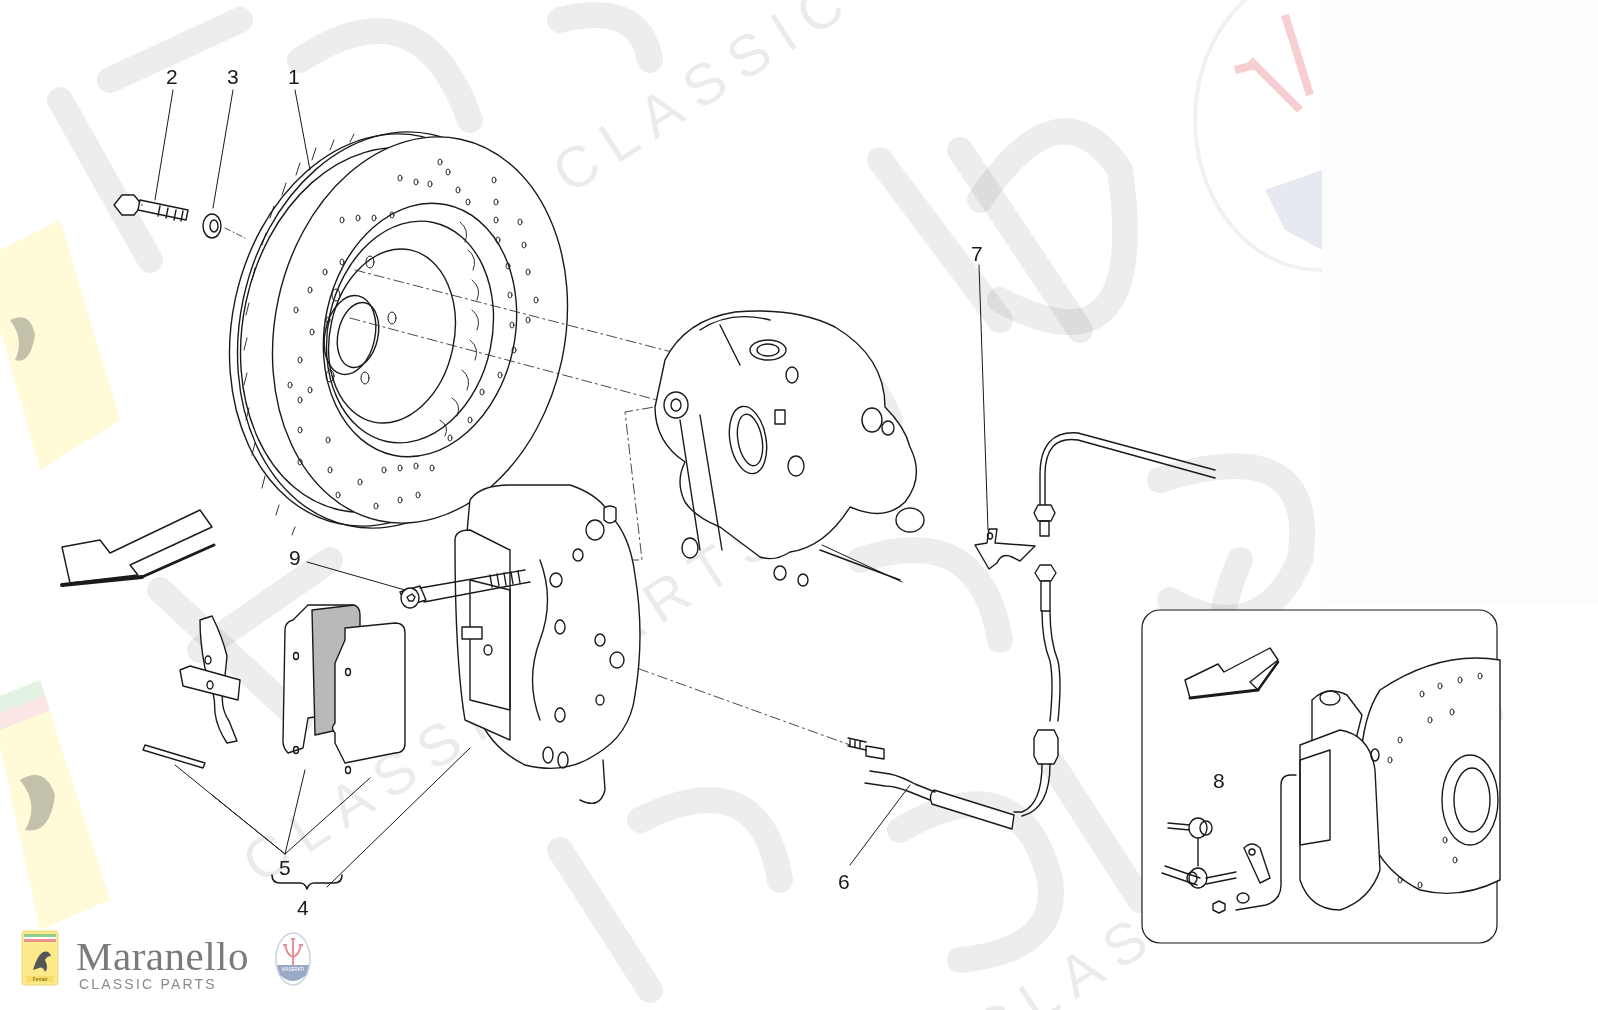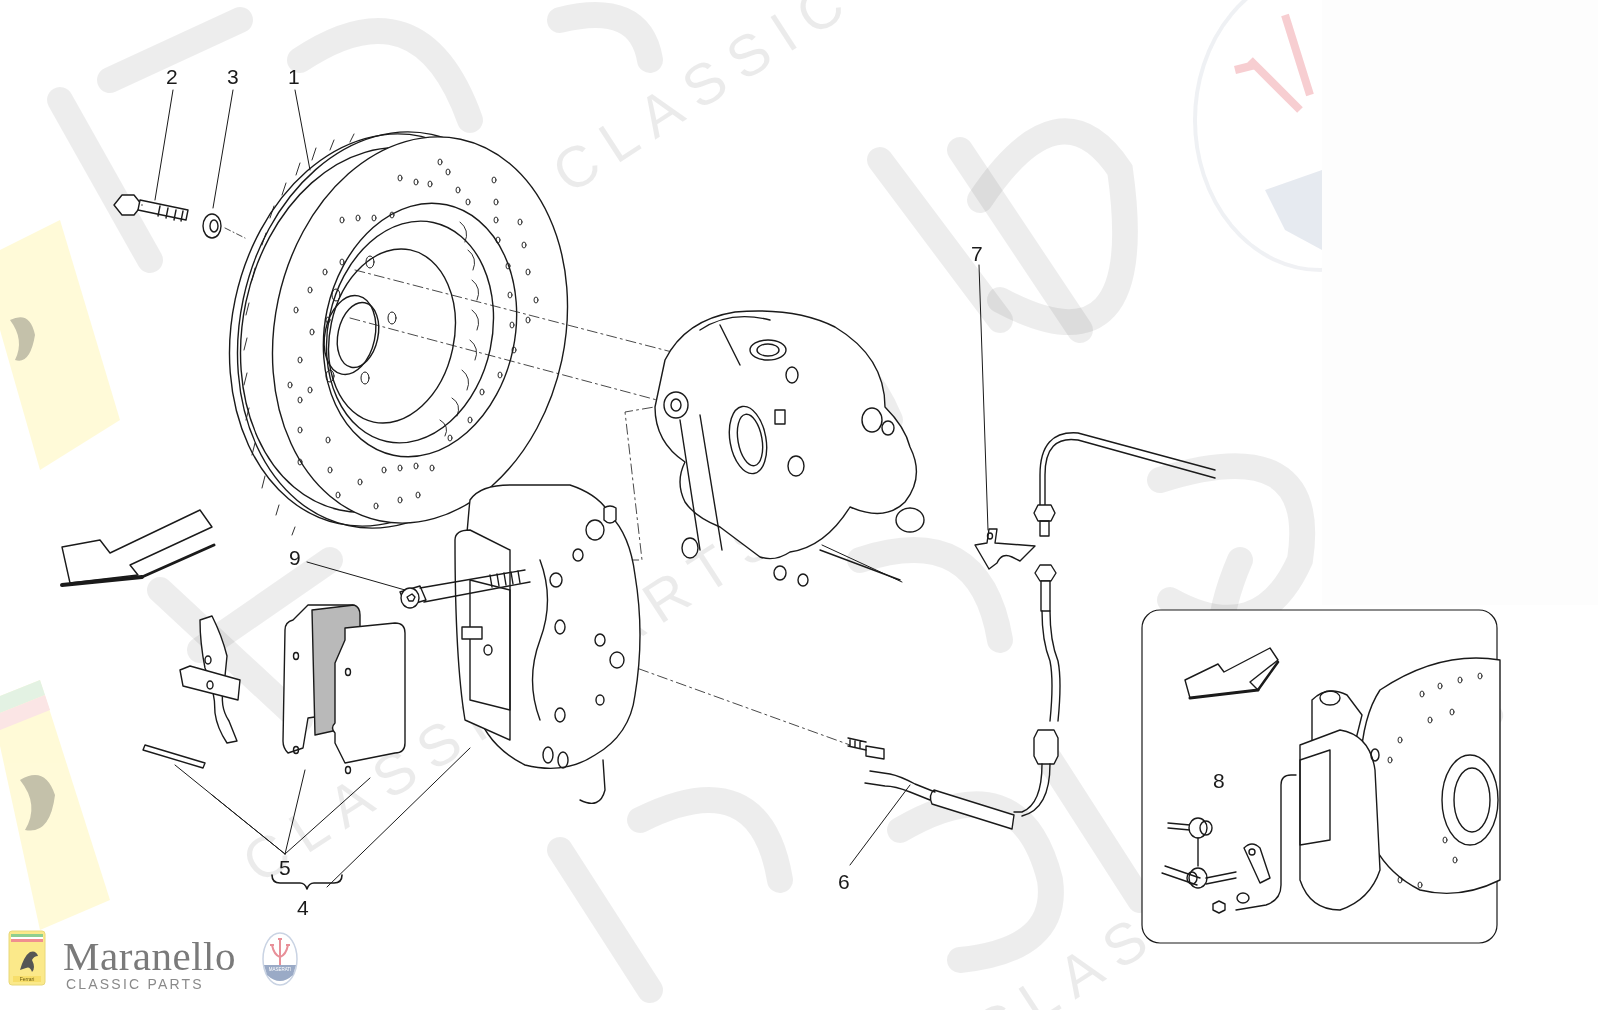--- a/index.html
+++ b/index.html
@@ -3,21 +3,21 @@
 <meta charset="utf-8">
 <style>
   html, body { margin:0; padding:0; }
   body { width:1598px; height:1010px; background:#ffffff; position:relative; overflow:hidden;
          font-family:"Liberation Sans", sans-serif; }
   #stage { position:absolute; left:0; top:0; width:1598px; height:1010px; }
   .wm-text { position:absolute; color:#000; opacity:0.075; font-family:"Liberation Serif", serif;
              white-space:nowrap; transform-origin:left top; pointer-events:none; }
   .wm-sans { font-family:"Liberation Sans", sans-serif; letter-spacing:14px; }
   .callout { position:absolute; font-size:21px; color:#1a1a1a; line-height:1; }
-  .brand { position:absolute; left:8px; top:930px; height:72px; width:310px; }
+  .brand { position:absolute; left:21px; top:930px; height:72px; width:310px; }
   .brand-name { position:absolute; left:55px; top:2px; font-family:"Liberation Serif", serif;
                 font-size:41px; color:#7a7a7a; letter-spacing:0.5px; }
   .brand-sub { position:absolute; left:58px; top:46px; font-size:14px; color:#8a8a8a; letter-spacing:2.2px; }
   .right-strip { position:absolute; left:1322px; top:0; width:276px; height:605px; background:#fdfdfd; }
 </style>
 </head>
 <body>
 
 <div id="stage">
 

